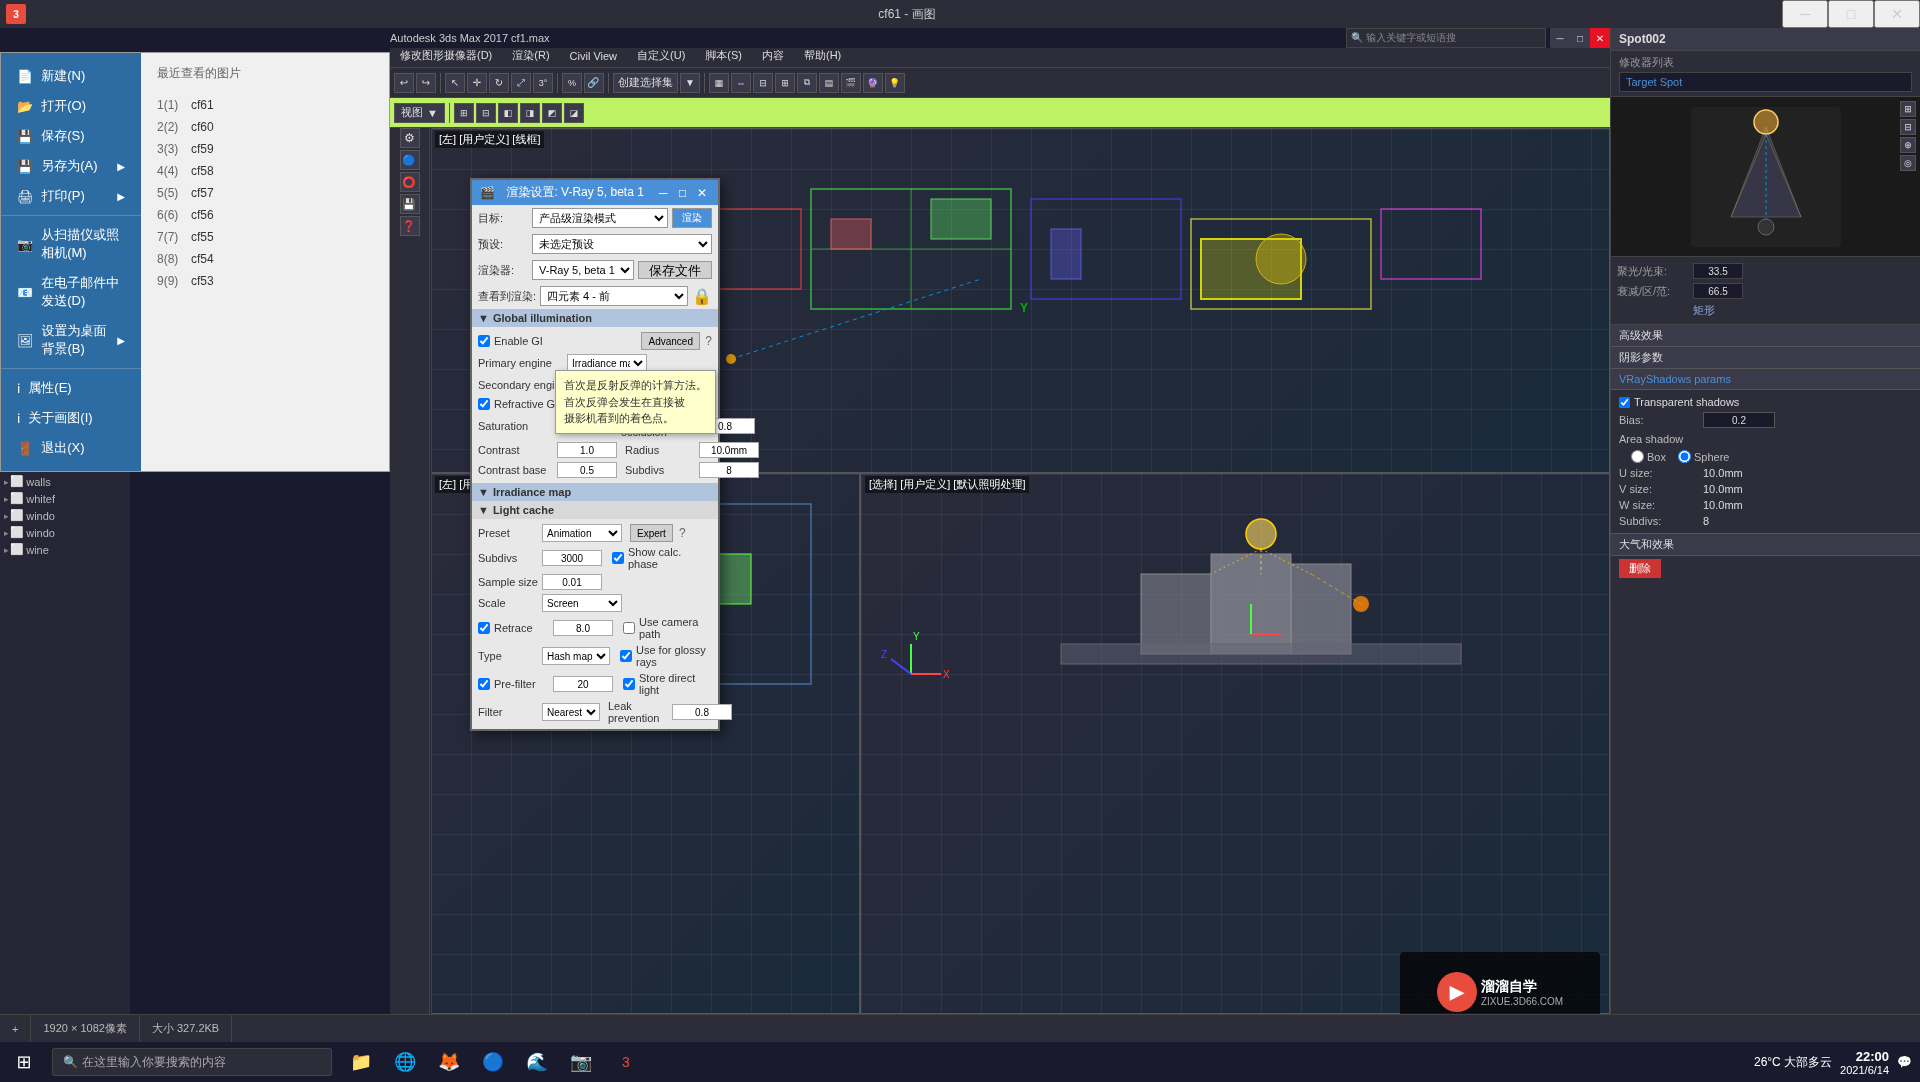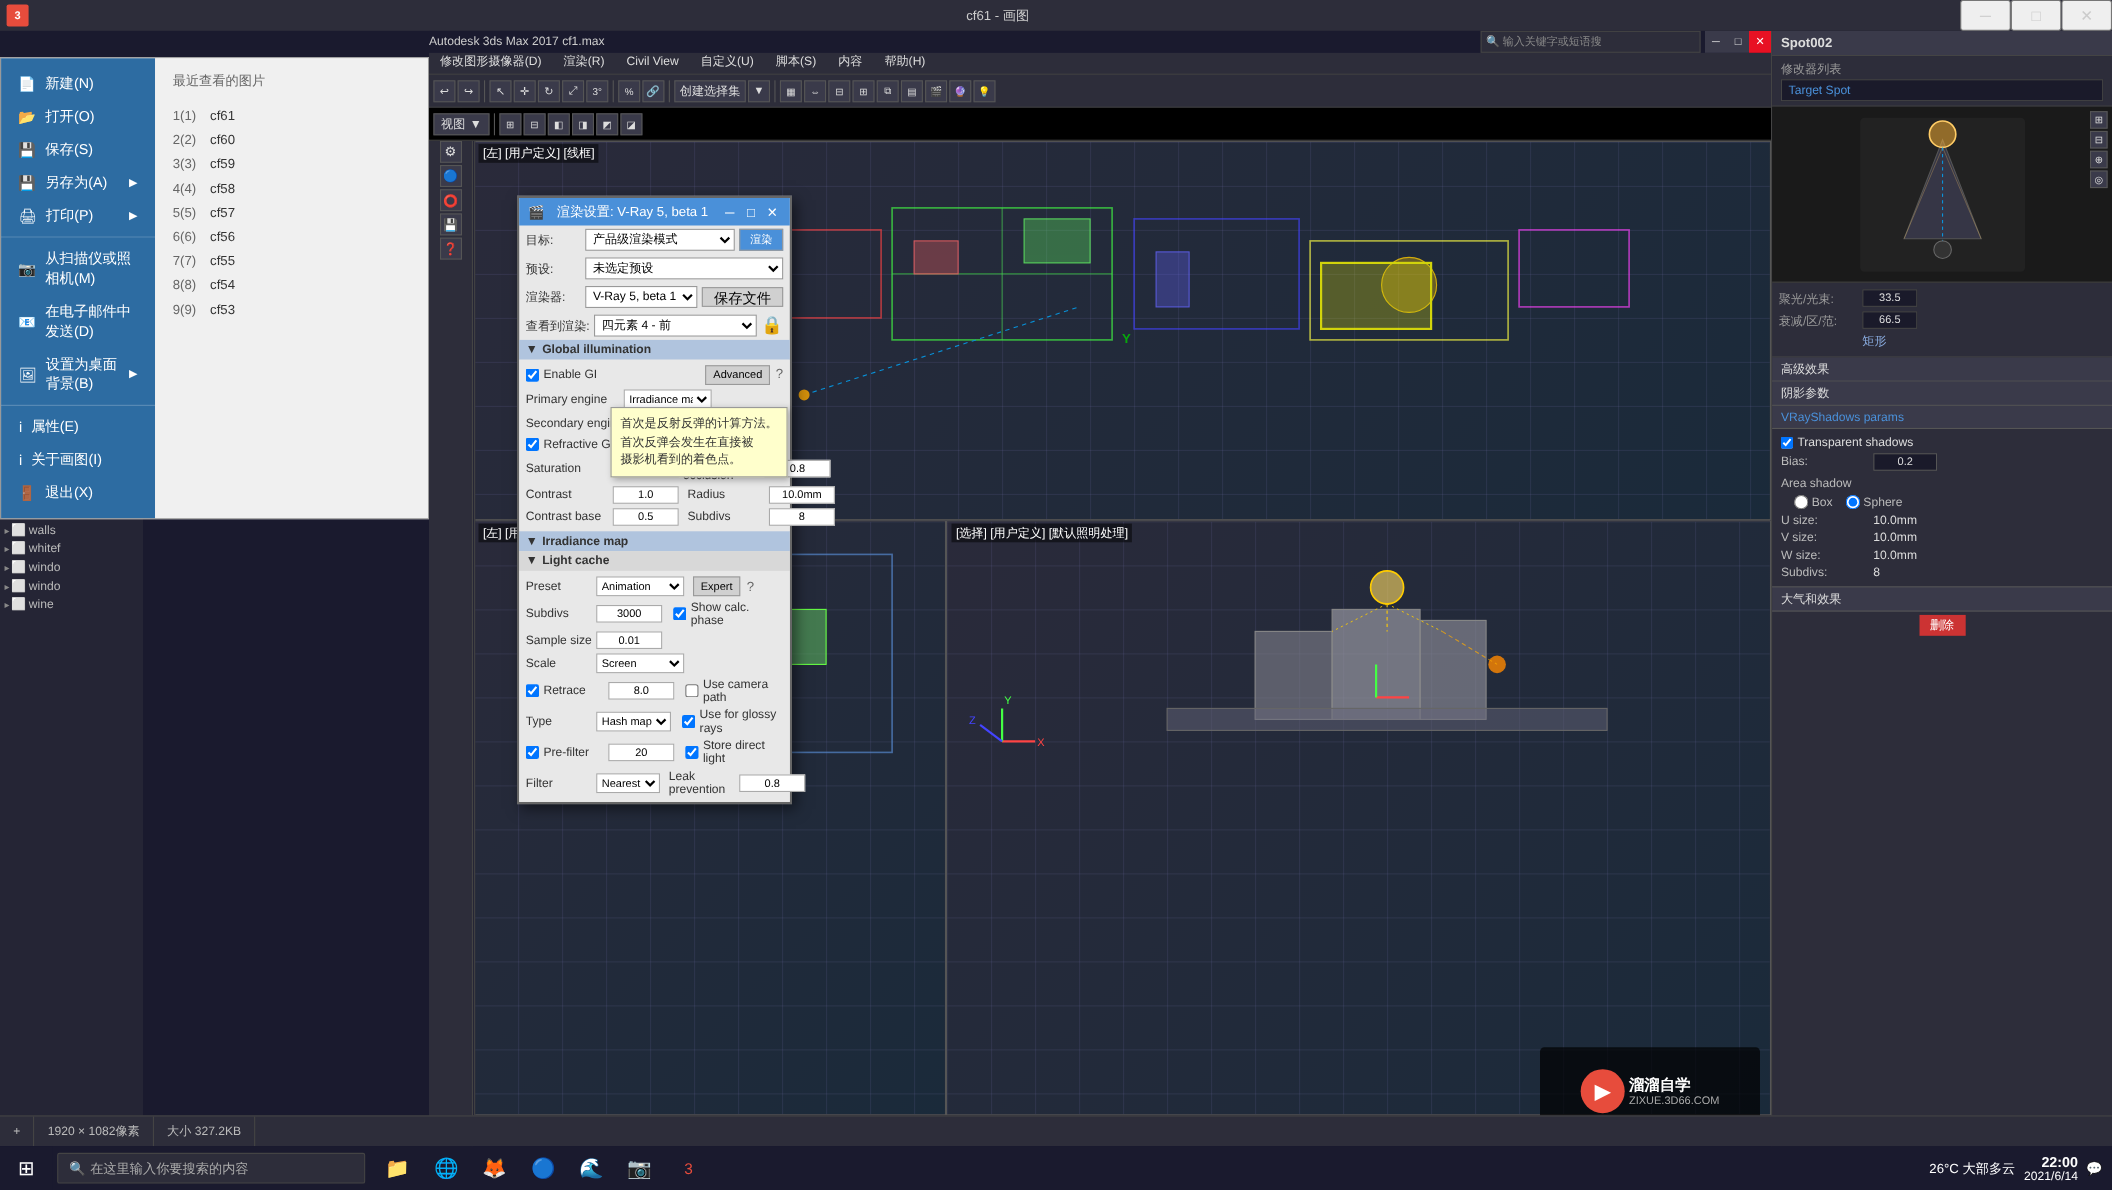--- a/index.html
+++ b/index.html
@@ -58,21 +58,21 @@
     .form-input { width: 60px; height: 16px; border: 1px solid #aaa; font-size: 10px; text-align: center; background: white; }
     .form-btn { height: 18px; padding: 0 6px; font-size: 10px; background: #d0d0d0; border: 1px solid #999; cursor: pointer; }
     .form-btn.primary { background: #4a90d9; color: white; }
     .form-check { width: 12px; height: 12px; }
 
     
     .tooltip-popup { position: absolute; top: 370px; left: 555px; background: #ffffcc; border: 1px solid #999; padding: 6px 8px; font-size: 11px; color: #333; z-index: 2000; max-width: 220px; line-height: 1.5; box-shadow: 2px 2px 6px rgba(0,0,0,0.3); }
     .vray-row { display: flex; align-items: center; padding: 2px 0; gap: 4px; }
     .vray-label { color: #bbb; font-size: 11px; min-width: 80px; }
     .vray-value { color: #ddd; font-size: 11px; }
-    .vray-input { width: 58px; height: 16px; background: #1a1a2a; border: 1px solid #555; color: #ddd; font-size: 10px; text-align: center; }
+    .vray-input { width: 72px; height: 16px; background: #1a1a2a; border: 1px solid #555; color: #ddd; font-size: 10px; text-align: center; }
     .vray-check { width: 11px; height: 11px; }
 
     
     .status-bar { position: absolute; bottom: 40px; left: 0; width: 1920px; height: 28px; background: #2d2d3a; display: flex; align-items: center; border-top: 1px solid #444; z-index: 800; }
     .status-item { padding: 0 12px; color: #bbb; font-size: 11px; border-right: 1px solid #444; height: 100%; display: flex; align-items: center; }
 
     
     .vp-label { position: absolute; top: 2px; left: 4px; color: white; font-size: 11px; background: rgba(0,0,0,0.5); padding: 1px 4px; cursor: pointer; }
 
     
@@ -156,21 +156,21 @@
     <span class="mini-icon" style="font-size:9px;">⊟</span>
     <span class="mini-icon" style="font-size:9px;">⊞</span>
     <span class="mini-icon" style="font-size:9px;">⧉</span>
     <span class="mini-icon" style="font-size:9px;">▤</span>
     <span class="mini-icon" style="font-size:9px;">🎬</span>
     <span class="mini-icon" style="font-size:9px;">🔮</span>
     <span class="mini-icon" style="font-size:9px;">💡</span>
   </div>
 </div>
 
-<div style="position:absolute;top:98px;left:390px;right:310px;height:30px;background:#000000;display:flex;align-items:center;padding:2px 4px;gap:2px;z-index:800;border-bottom:1px solid #444;">
+<div style="position:absolute;top:98px;left:390px;right:310px;height:30px;background:#bef264;display:flex;align-items:center;padding:2px 4px;gap:2px;z-index:800;border-bottom:1px solid #444;">
   <div style="background:#3a3a4a;border:1px solid #555;height:20px;padding:0 6px;display:flex;align-items:center;font-size:11px;color:#ddd;cursor:pointer;gap:4px;">
     视图 <span>▼</span>
   </div>
   <div class="toolbar-sep"></div>
   <span class="mini-icon" style="font-size:9px;">⊞</span>
   <span class="mini-icon" style="font-size:9px;">⊟</span>
   <span class="mini-icon" style="font-size:9px;">◧</span>
   <span class="mini-icon" style="font-size:9px;">◨</span>
   <span class="mini-icon" style="font-size:9px;">◩</span>
   <span class="mini-icon" style="font-size:9px;">◪</span>
@@ -401,21 +401,21 @@
     </div>
     <div class="vray-row">
       <span class="vray-label">Subdivs:</span>
       <span class="vray-value">8</span>
     </div>
   </div>
 
   <div style="padding:3px 8px;background:#3a3a4a;border-top:1px solid #555;border-bottom:1px solid #555;cursor:pointer;">
     <span style="color:#ddd;font-size:11px;">大气和效果</span>
   </div>
-  <div style="padding:3px 8px;display:flex;justify-content:center;">
+  <div style="padding:3px 8px;display:flex;justify-content:flex-start;">
     <button style="padding:2px 10px;background:#cc3333;border:none;color:white;font-size:11px;cursor:pointer;">删除</button>
   </div>
 </div>
 
 <div class="file-menu">
   <div class="file-menu-left">
     <div class="file-menu-item">
       <span>📄</span>
       <span>新建(N)</span>
     </div>

